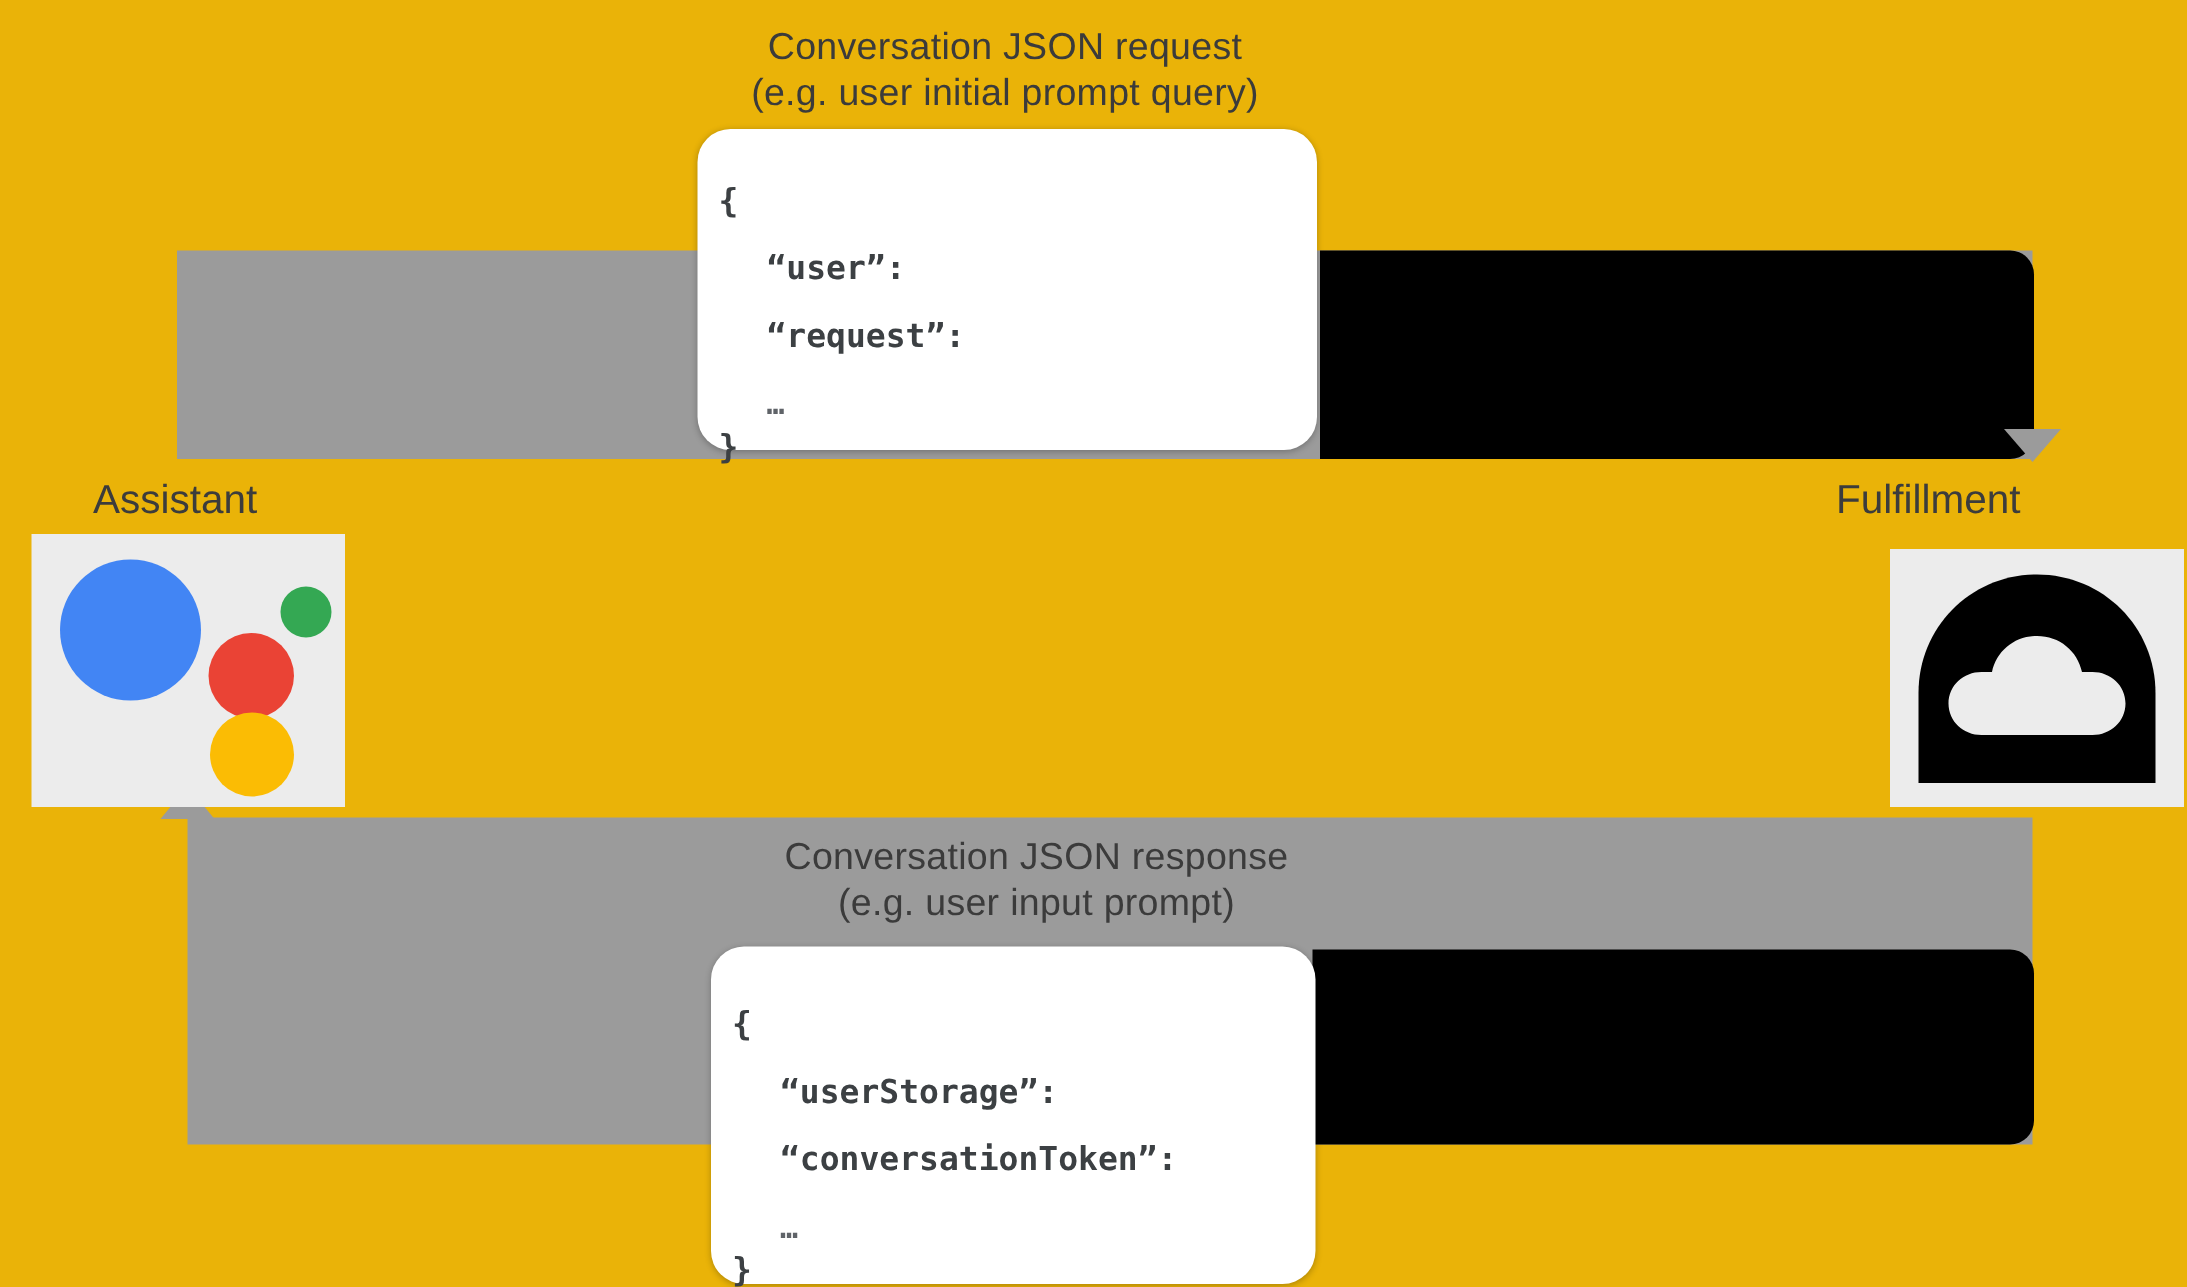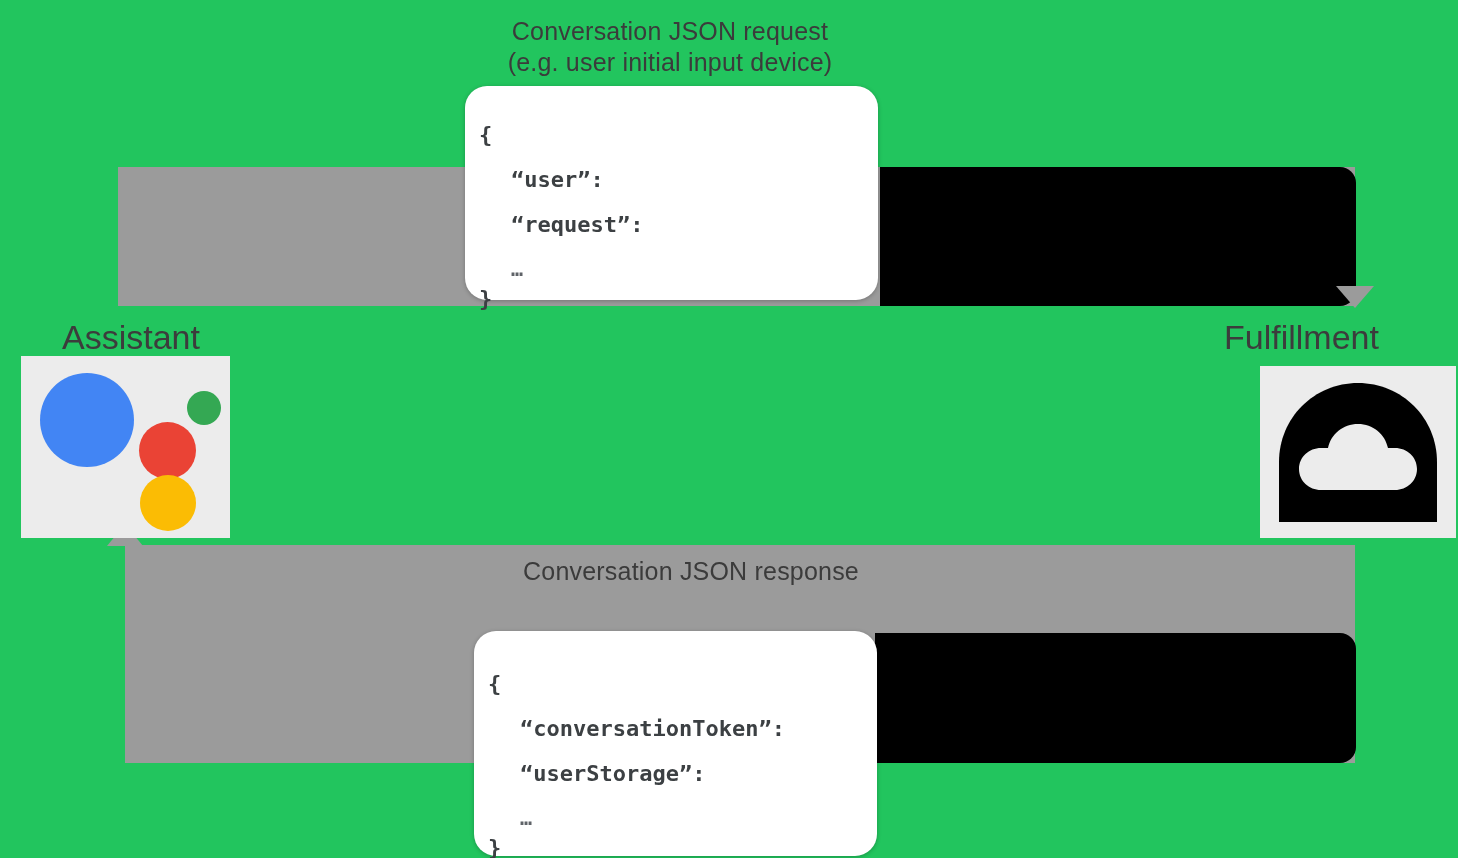--- a/index.html
+++ b/index.html
@@ -10,21 +10,21 @@
   }
   body {
     font-family: "Liberation Sans", sans-serif;
     -webkit-font-smoothing: antialiased;
   }
 
   #stage {
     position: relative;
     width: 1458px;
     height: 858px;
-    background: #22c55e;
+    background: #eab308;
     overflow: hidden;
   }
 
   
   .band {
     position: absolute;
     background: #9b9b9b;
   }
   .band-top {
     left: 118px;
@@ -165,21 +165,21 @@
   .node-fulfillment {
     left: 1260px;
     top: 366px;
     width: 196px;
     height: 172px;
   }
 
   .node-label {
     position: absolute;
     color: #3c3c3c;
-    font-size: 34px;
+    font-size: 27px;
     white-space: nowrap;
   }
   .label-assistant {
     left: 62px;
     top: 318px;
   }
   .label-fulfillment {
     left: 1224px;
     top: 318px;
   }
@@ -203,43 +203,44 @@
 <body>
 
 <div id="stage">
 
   <div class="band band-top"></div>
   <div class="mask mask-top"></div>
   <div class="arrow-down"></div>
 
   <div class="caption caption-request">
     <div class="line1">Conversation JSON request</div>
-    <div class="line2">(e.g. user initial input device)</div>
+    <div class="line2">(e.g. user initial prompt query)</div>
   </div>
 
   <div class="json-card json-card-request">
     <div class="json-line">{</div>
     <div class="json-line indent">“user”:</div>
     <div class="json-line indent">“request”:</div>
     <div class="json-line indent ellipsis">…</div>
     <div class="json-line">}</div>
   </div>
 
   <div class="band band-bottom"></div>
   <div class="mask mask-bottom"></div>
   <div class="arrow-up"></div>
 
   <div class="caption caption-response">
     <div class="line1">Conversation JSON response</div>
+    <div class="line2">(e.g. user input prompt)</div>
   </div>
 
   <div class="json-card json-card-response">
     <div class="json-line">{</div>
+    <div class="json-line indent">“userStorage”:</div>
     <div class="json-line indent">“conversationToken”:</div>
-    <div class="json-line indent">“userStorage”:</div>
     <div class="json-line indent ellipsis">…</div>
     <div class="json-line">}</div>
   </div>
 
   <div class="node-label label-assistant">Assistant</div>
   <div class="node-tile node-assistant">
     <div class="dot dot-blue" style="background:#4285F4"></div>
     <div class="dot dot-green" style="background:#34A853"></div>
     <div class="dot dot-red" style="background:#EA4335"></div>
     <div class="dot dot-yellow" style="background:#FBBC04"></div>

